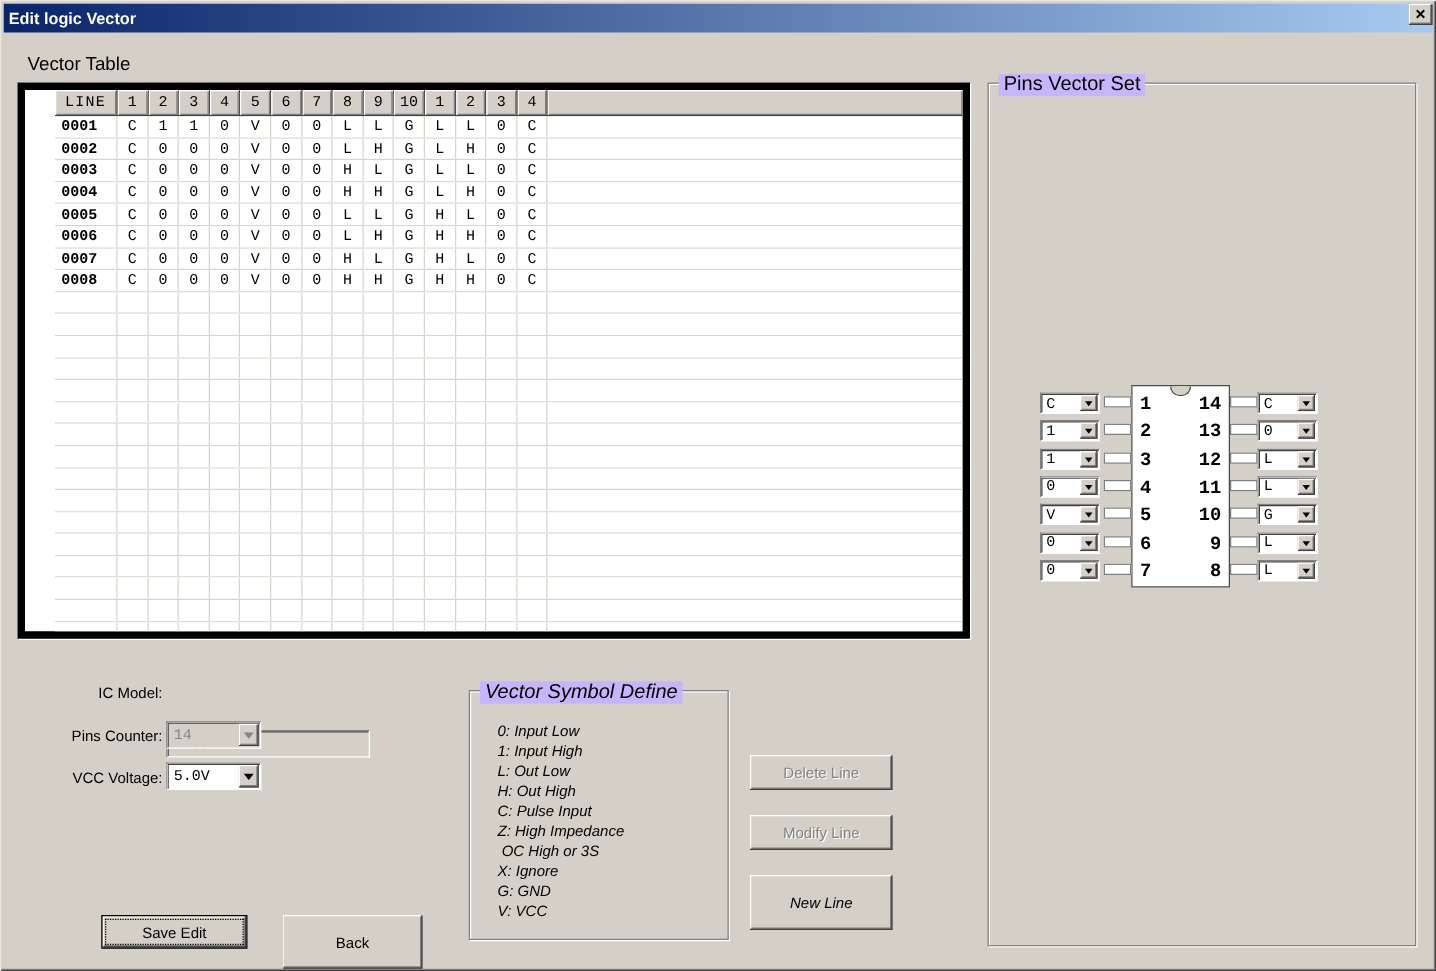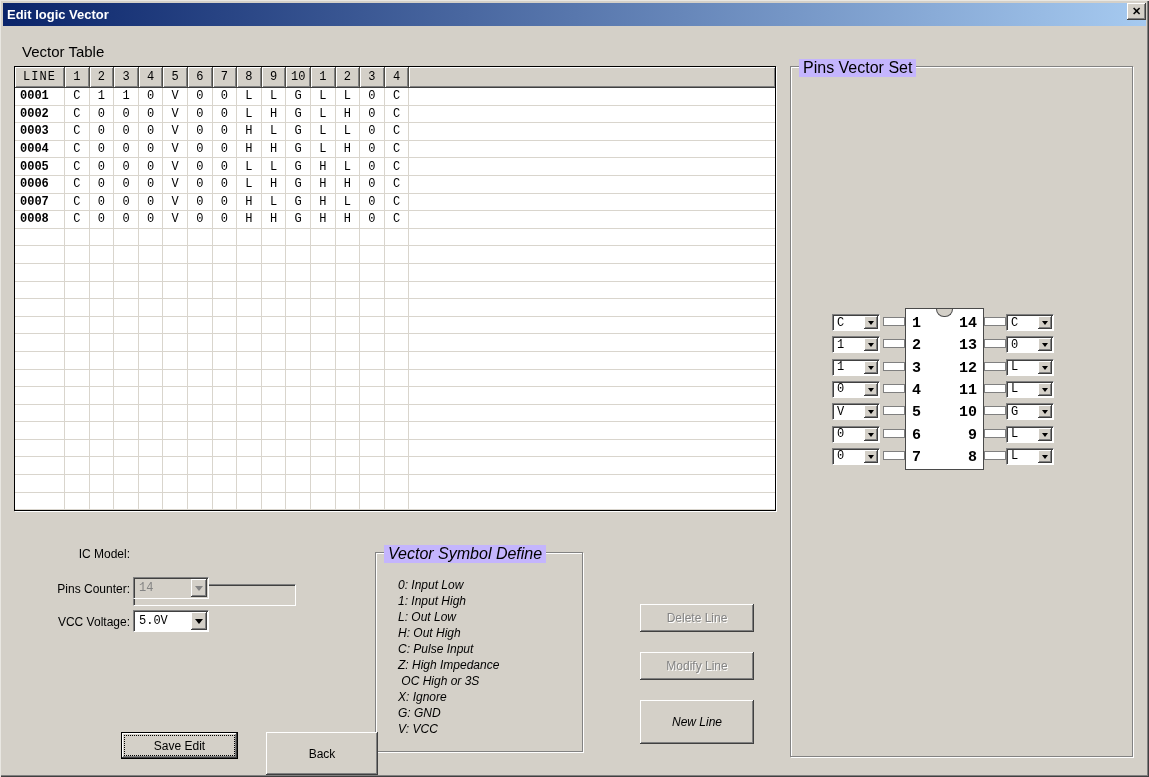--- a/index.html
+++ b/index.html
@@ -16,21 +16,21 @@
   .titlebar .title { color:#fff; font-weight:bold; font-size:13px; }
   .close-btn { position:absolute; right:3px; top:3px; width:19px; height:17px;
     background:#d4d0c8; box-shadow: inset -1px -1px 0 #404040, inset 1px 1px 0 #fff, inset -2px -2px 0 #808080;
     display:flex; align-items:center; justify-content:center;
     font-size:11px; font-weight:bold; color:#000; cursor:default; }
 
   .section-label { position:absolute; font-size:15px; color:#000; }
 
   
   .vtable { position:absolute; left:14px; top:66px; width:762px; height:445px;
-    background:#fff; border:1px solid #000000; box-shadow:1px 1px 0 #ffffff; overflow:hidden; }
+    background:#fff; border:6px solid #000000; box-shadow:1px 1px 0 #ffffff; overflow:hidden;padding-left:24px; }
   .vt-header { display:flex; height:21px; background:#504e48; border-bottom:1px solid #404040; }
   .vt-hcell { background:#d4d0c8; height:20px; margin-right:1px; flex:0 0 auto;
     display:flex; align-items:center; justify-content:center;
     font-family:"Liberation Mono", monospace; font-size:12px; letter-spacing:1px;
     box-shadow: inset 1px 1px 0 #ffffff, inset -1px -1px 0 #808080; }
   .vt-hcell.line-col { width:49px; }
   .vt-hcell.num-col { width:23.6px; letter-spacing:0; }
   .vt-hcell.fill-col { flex:1 1 auto; margin-right:0; }
   .vt-row { display:flex; height:17.6px; border-bottom:1px solid #d9d5cd; background:#fff; }
   .vt-cell { flex:0 0 auto; border-right:1px solid #d9d5cd; height:16.6px;
@@ -81,21 +81,21 @@
     background:#d4d0c8; border:1px solid #4a4a4a; border-top:none; border-radius:0 0 9px 9px; }
   .pin-stub { position:absolute; width:22px; height:9px; background:#fff; border:1px solid #808080; }
   .pin-num { position:absolute; font-family:"Liberation Mono", monospace; font-weight:bold;
     font-size:15px; line-height:18px; color:#000; }
   .pin-num.left { left:87px; width:20px; text-align:left; }
   .pin-num.right { left:124px; width:28px; text-align:right; }
 
   
   .btn { position:absolute; background:#d4d0c8; font-size:12px; color:#000;
     display:flex; align-items:center; justify-content:center;
-    box-shadow: inset -1px -1px 0 #404040, inset 1px 1px 0 #ffffff, inset -2px -2px 0 #808080; margin-left: 40px; }
+    box-shadow: inset -1px -1px 0 #404040, inset 1px 1px 0 #ffffff, inset -2px -2px 0 #808080; }
   .btn.disabled { color:#848484; text-shadow:1px 1px 0 #ffffff; }
   .btn.focused { border:1px solid #000;
     box-shadow: inset -1px -1px 0 #404040, inset 1px 1px 0 #ffffff, inset -2px -2px 0 #808080;
     outline:1px dotted #000; outline-offset:-4px; }
 </style>
 </head>
 <body>
 
 <div class="dialog">
 

